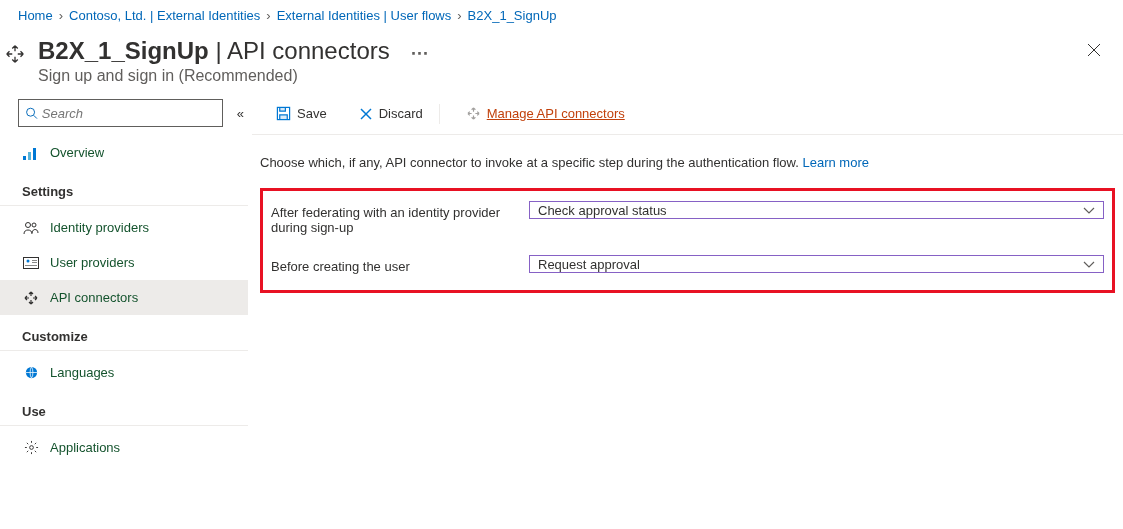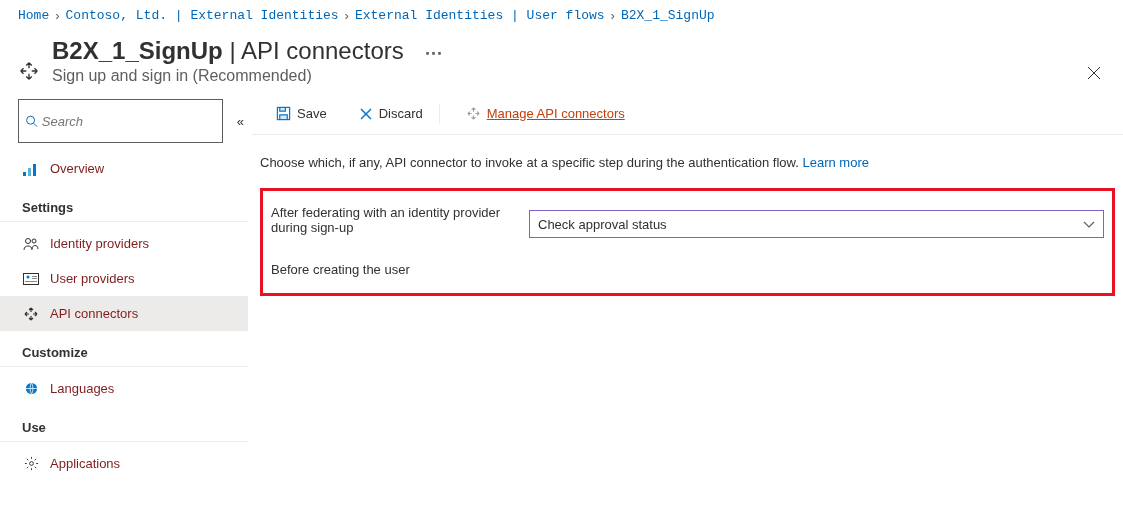--- a/index.html
+++ b/index.html
@@ -19,27 +19,27 @@
       padding: 8px 18px 4px 18px;
       font-size: 13px;
       display: flex;
       align-items: center;
       flex-wrap: nowrap;
     }
     .breadcrumb span.sep {
       margin: 0 6px;
       color: #605e5c;
     }
-    .breadcrumb .crumb { color: #0067b8; cursor: pointer; white-space: nowrap; font-family: Liberation Mono, monospace; }
+    .breadcrumb .crumb { color: #0067b8; cursor: pointer; white-space: nowrap; }
 
     
     .page-header {
       display: flex;
-      align-items: flex-end;
-      padding: 10px 18px 14px 18px;
+      align-items: flex-start;
+      padding: 10px 18px 14px 4px;
     }
     .page-header .move-icon { margin-right: 12px; margin-top: 6px; }
     .page-header .titles { flex: 1; }
     .page-header h1 {
       font-size: 24px;
       font-weight: 600;
       font-family: "Segoe UI Semibold", "Segoe UI", sans-serif;
     }
     .page-header h1 .thin { font-weight: 400; color: #323130; }
     .page-header .subtitle {
@@ -83,21 +83,21 @@
     .search-row {
       display: flex;
       align-items: center;
       margin-bottom: 8px;
     }
     .search-box {
       flex: 1;
       display: flex;
       align-items: center;
       border: 1px solid #605e5c;
-      height: 44px;
+      height: 28px;
       padding: 0 6px;
       background: #fff;
     }
     .search-box input {
       border: none;
       outline: none;
       font-size: 13px;
       width: 100%;
       font-style: italic;
       color: #605e5c;
@@ -111,21 +111,21 @@
     }
 
     
     .side-item {
       display: flex;
       align-items: center;
       height: 35px;
       padding-left: 4px;
       cursor: pointer;
       font-size: 13px;
-      color: #7f1d1d;
+      color: #14532d;
       margin-left: -18px;
       padding-left: 22px;
     }
     .side-item.active { background: #edebe9; }
     .side-item .icon-slot {
       width: 18px;
       height: 16px;
       margin-right: 10px;
       display: inline-flex;
       align-items: center;
@@ -179,28 +179,27 @@
     .form-row:last-child { margin-bottom: 0; }
     .form-label {
       width: 258px;
       font-size: 13px;
       padding-top: 4px;
       padding-right: 8px;
     }
     .form-select {
       flex: 1;
       border: 1px solid #8a8886;
-      height: 28px;
+      height: 18px;
       display: flex;
       align-items: center;
       padding: 0 8px;
       justify-content: space-between;
       cursor: pointer;
       background: #fff;
-      margin-top: 9px;
     }
     .form-select.active { border-color: #8661c5; border-width: 1px; }
     .form-select .chev { color: #605e5c; }
   </style>
 </head>
 <body>
 
 <nav class="breadcrumb">
   <span class="crumb">Home</span>
   <span class="sep">›</span>
@@ -371,17 +370,25 @@
             <span>Check approval status</span>
             <span class="chev">
               <svg width="12" height="8" viewBox="0 0 12 8" fill="none" stroke="#605e5c" stroke-width="1.2">
                   <path d="M1 1l5 5 5-5"></path>
                 </svg>
             </span>
           </div>
         </div>
         <div class="form-row">
           <div class="form-label">Before creating the user</div>
+          <div class="form-select active">
+            <span>Request approval</span>
+            <span class="chev">
+              <svg width="12" height="8" viewBox="0 0 12 8" fill="none" stroke="#605e5c" stroke-width="1.2">
+                  <path d="M1 1l5 5 5-5"></path>
+                </svg>
+            </span>
+          </div>
         </div>
       </div>
     </div>
   </main>
 </div>
 
 </body></html>

